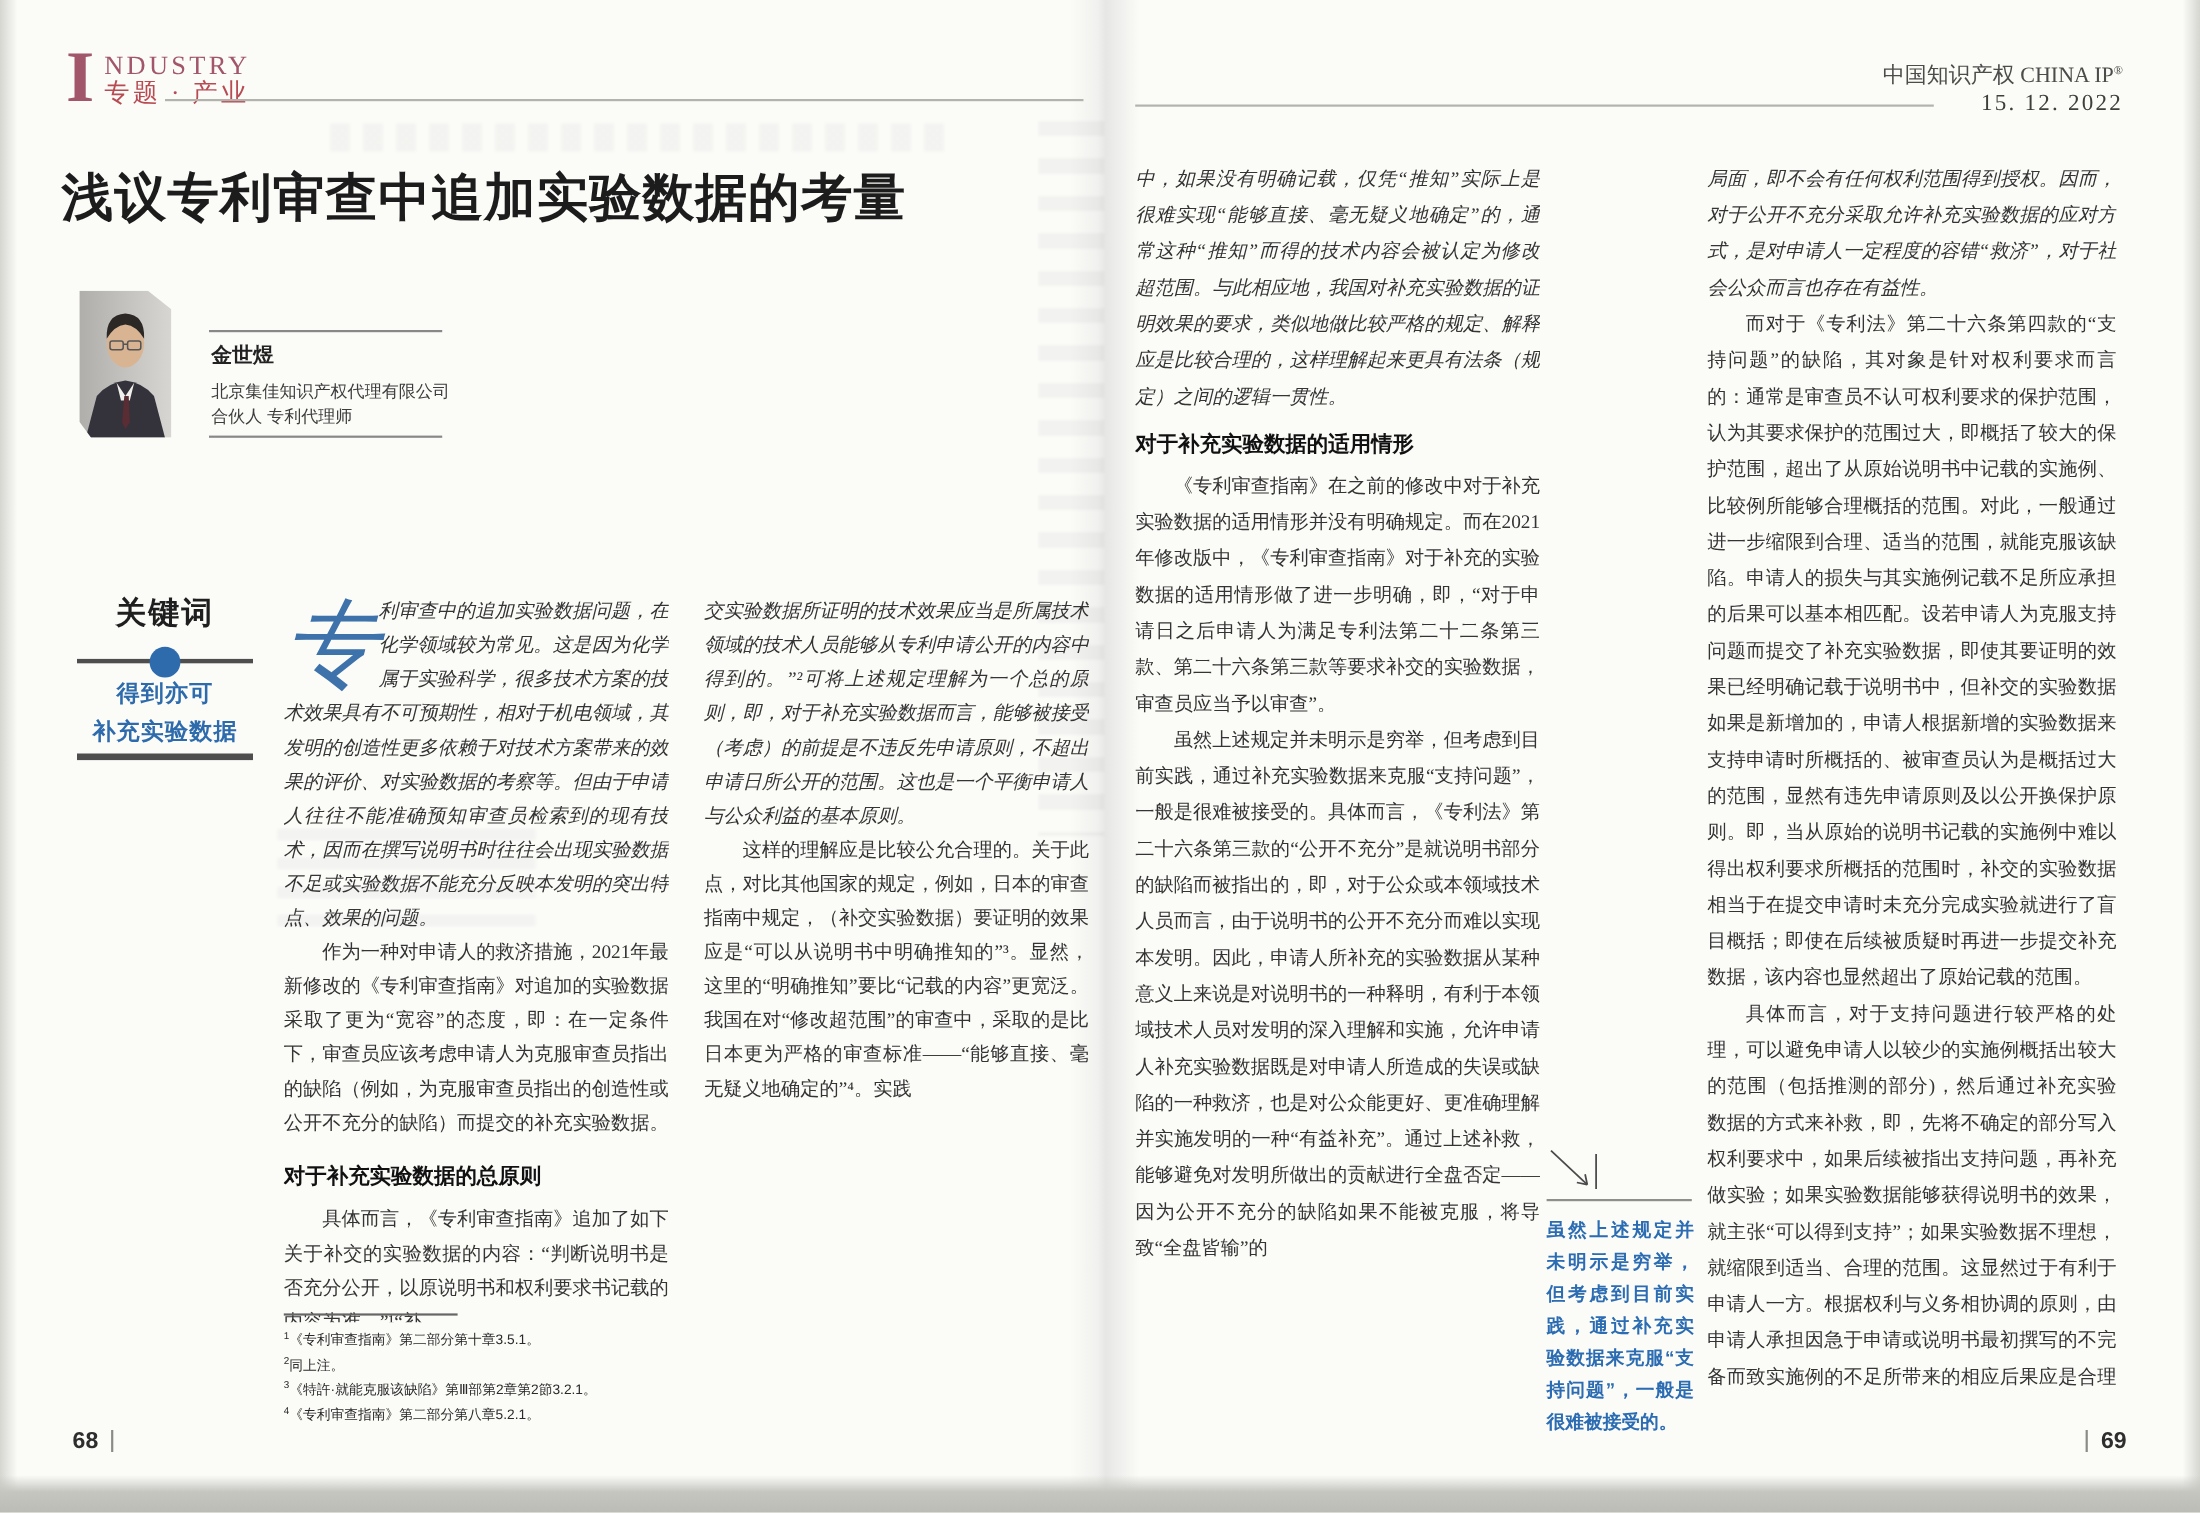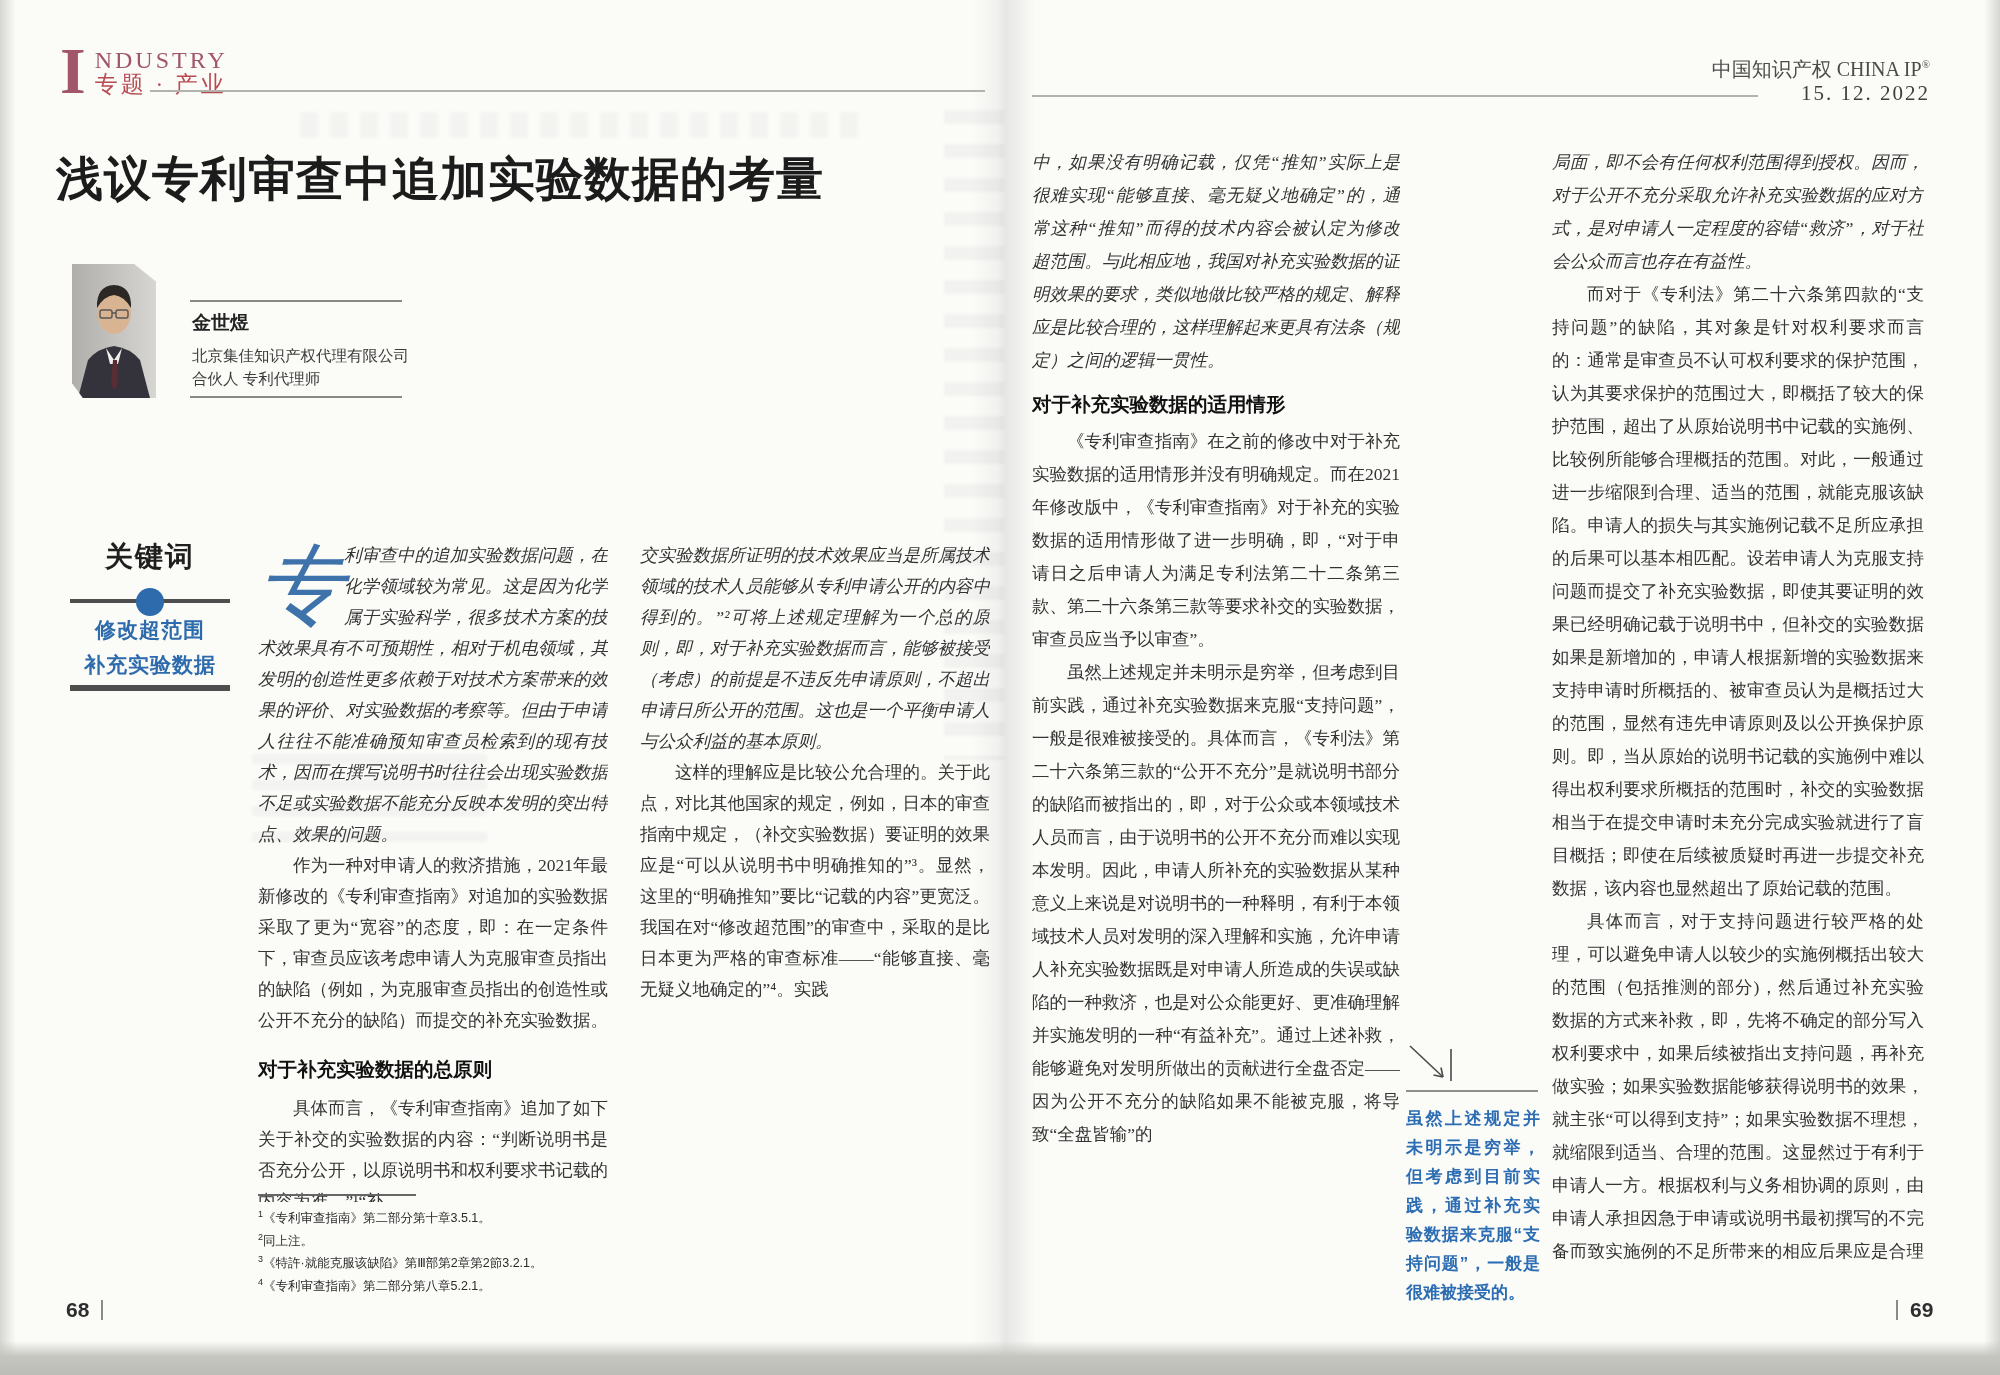--- a/index.html
+++ b/index.html
@@ -45,21 +45,21 @@
          font-size:47px;line-height:58px;font-weight:bold;letter-spacing:1px;color:#1c1c1c;}
 
   
   .photo{position:absolute;left:72px;top:264px;width:84px;height:134px;
          clip-path:polygon(0 0,74% 0,100% 13%,100% 100%,13% 100%,0 89%);}
   .author-rule{position:absolute;left:190px;width:212px;height:2px;background:#888;}
   .ar-top{top:300px;} .ar-bottom{top:396px;}
   .author-name{position:absolute;left:192px;top:310px;margin:0;
     font-family:"Liberation Sans","DejaVu Sans",sans-serif;font-size:19px;font-weight:bold;color:#222;}
   .author-org{position:absolute;left:192px;top:345px;margin:0;
-    font-family:Liberation Mono, monospace;font-size:15.5px;line-height:24px;color:#3c3c3c;}
+    font-family:Liberation Sans, sans-serif;font-size:15.5px;line-height:24px;color:#3c3c3c;}
   .author-role{position:absolute;left:192px;top:369px;margin:0;
     font-family:"Liberation Sans","DejaVu Sans",sans-serif;font-size:15.5px;color:#3c3c3c;}
 
   
   .kw-label{position:absolute;left:70px;top:538px;width:160px;text-align:center;margin:0;
     font-size:28px;font-weight:bold;color:#1f1f1f;letter-spacing:2px;}
   .kw-bar{position:absolute;left:70px;width:160px;background:#4e4e4e;}
   .kw-bar-top{top:599px;height:4px;} .kw-bar-bottom{top:685px;height:6px;}
   .kw-dot{position:absolute;left:136px;top:588px;width:28px;height:28px;border-radius:50%;background:#2e6bad;}
   .kw-item{position:absolute;left:70px;width:160px;text-align:center;margin:0;
@@ -148,21 +148,21 @@
   </div>
   <div class="author-rule ar-top"></div>
   <p class="author-name">金世煜</p>
   <p class="author-org">北京集佳知识产权代理有限公司</p>
   <p class="author-role">合伙人 专利代理师</p>
   <div class="author-rule ar-bottom"></div>
 
   <p class="kw-label">关键词</p>
   <div class="kw-bar kw-bar-top"></div>
   <div class="kw-dot"></div>
-  <p class="kw-item kw-1">修改超范围</p>
+  <p class="kw-item kw-1">得到亦可</p>
   <p class="kw-item kw-2">补充实验数据</p>
   <div class="kw-bar kw-bar-bottom"></div>
 
   <div class="col" id="col1">
     <p class="noindent">
       <span class="dropcap">专</span><span>利审查中的追加实验数据问题，在化学领域较为常见。这是因为化学属于实验科学，很多技术方案的技术效果具有不可预期性，相对于机电领域，其发明的创造性更多依赖于对技术方案带来的效果的评价、对实验数据的考察等。但由于申请人往往不能准确预知审查员检索到的现有技术，因而在撰写说明书时往往会出现实验数据不足或实验数据不能充分反映本发明的突出特点、效果的问题。</span>
     </p>
     <p>作为一种对申请人的救济措施，2021年最新修改的《专利审查指南》对追加的实验数据采取了更为“宽容”的态度，即：在一定条件下，审查员应该考虑申请人为克服审查员指出的缺陷（例如，为克服审查员指出的创造性或公开不充分的缺陷）而提交的补充实验数据。</p>
     <h2>对于补充实验数据的总原则</h2>
     <p>具体而言，《专利审查指南》追加了如下关于补交的实验数据的内容：“判断说明书是否充分公开，以原说明书和权利要求书记载的内容为准。”¹“补</p>

